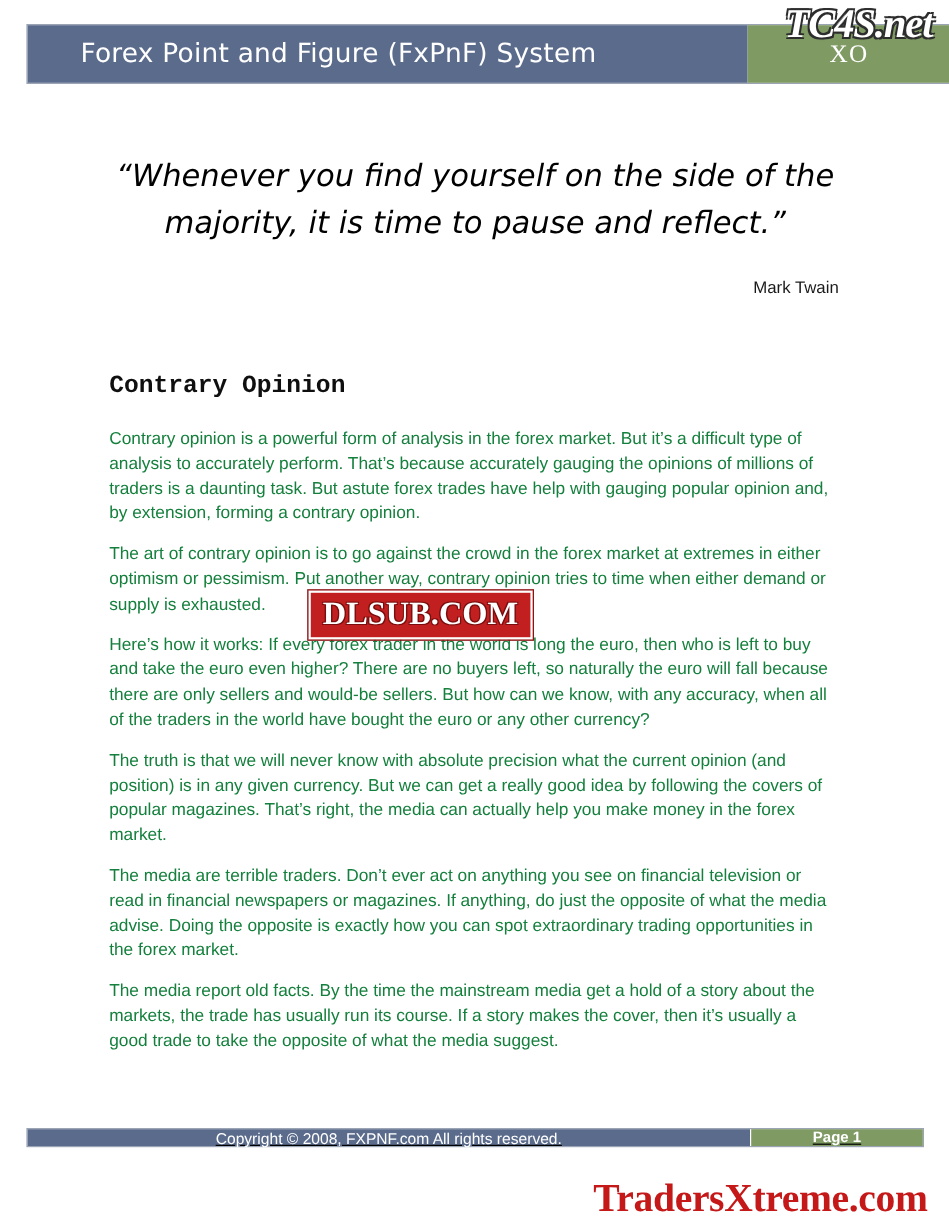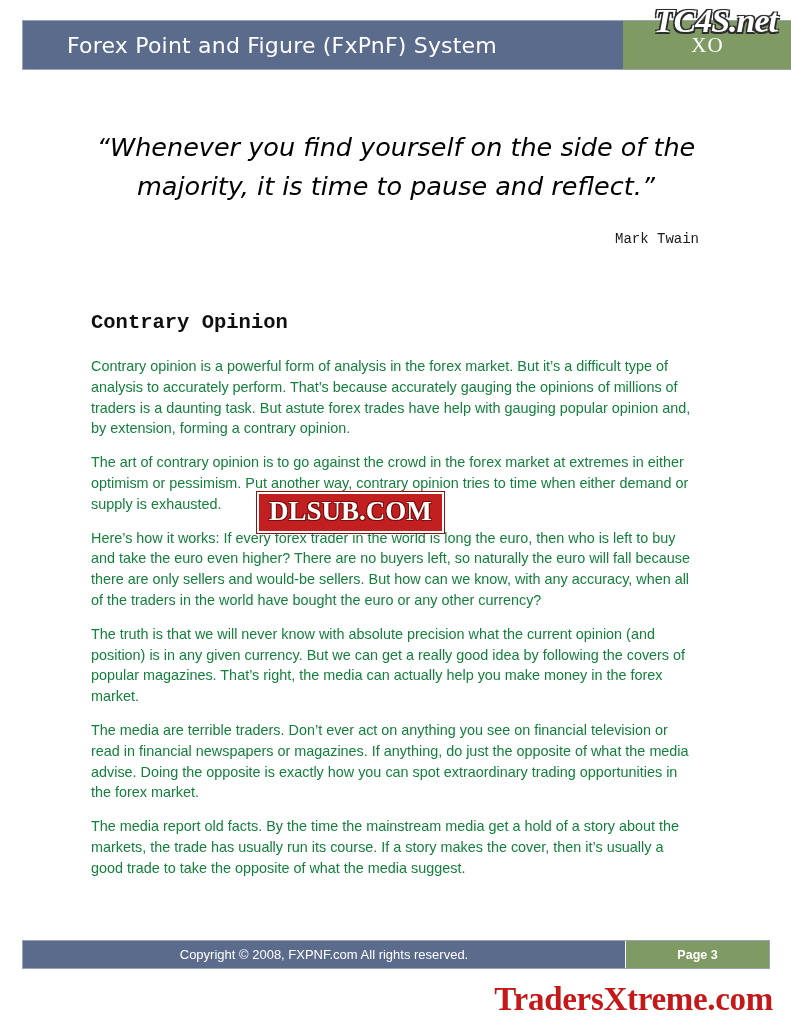--- a/index.html
+++ b/index.html
@@ -132,21 +132,21 @@
     font-size: 25.5px;
     line-height: 39px;
     color: #000000;
   }
   .quote-attrib {
     position: absolute;
     right: 92px;
     top: 231px;
     font-size: 14px;
     color: #1a1a1a;
-    font-family: Liberation Mono, monospace;
+    font-family: Liberation Sans, sans-serif;
   }
 
   
   .section-title {
     position: absolute;
     left: 91px;
     top: 311px;
     font-size: 20.5px;
     font-weight: bold;
     color: #0f0f0f;
@@ -165,25 +165,26 @@
   .body-text p {
     margin: 0 0 13px 0;
   }
 
   
   .footer {
     position: absolute;
     left: 22px;
     top: 940px;
     width: 748px;
-    height: 29px;
+    height: 16px;
     border: 1px solid #9aa4b5;
     box-sizing: border-box;
     display: flex;
     align-items: stretch;
+    text-decoration: underline;
   }
   .footer-copy {
     flex: 1 1 auto;
     background: #5b6b8c;
     display: flex;
     align-items: center;
     justify-content: center;
     color: #ffffff;
     font-size: 13px;
   }
@@ -229,18 +230,18 @@
     <p>The media are terrible traders. Don’t ever act on anything you see on financial television or read in financial newspapers or magazines. If anything, do just the opposite of what the media advise. Doing the opposite is exactly how you can spot extraordinary trading opportunities in the forex market.</p>
     <p>The media report old facts. By the time the mainstream media get a hold of a story about the markets, the trade has usually run its course. If a story makes the cover, then it’s usually a good trade to take the opposite of what the media suggest.</p>
   </div>
 
   <div class="wm-mid">
     <span>DLSUB.COM</span>
   </div>
 
   <div class="footer">
     <div class="footer-copy">Copyright © 2008, FXPNF.com All rights reserved.</div>
-    <div class="footer-page">Page 3</div>
+    <div class="footer-page">Page 1</div>
   </div>
 
   <div class="wm-bottom">TradersXtreme.com</div>
 
 </div>
 
 </body></html>

